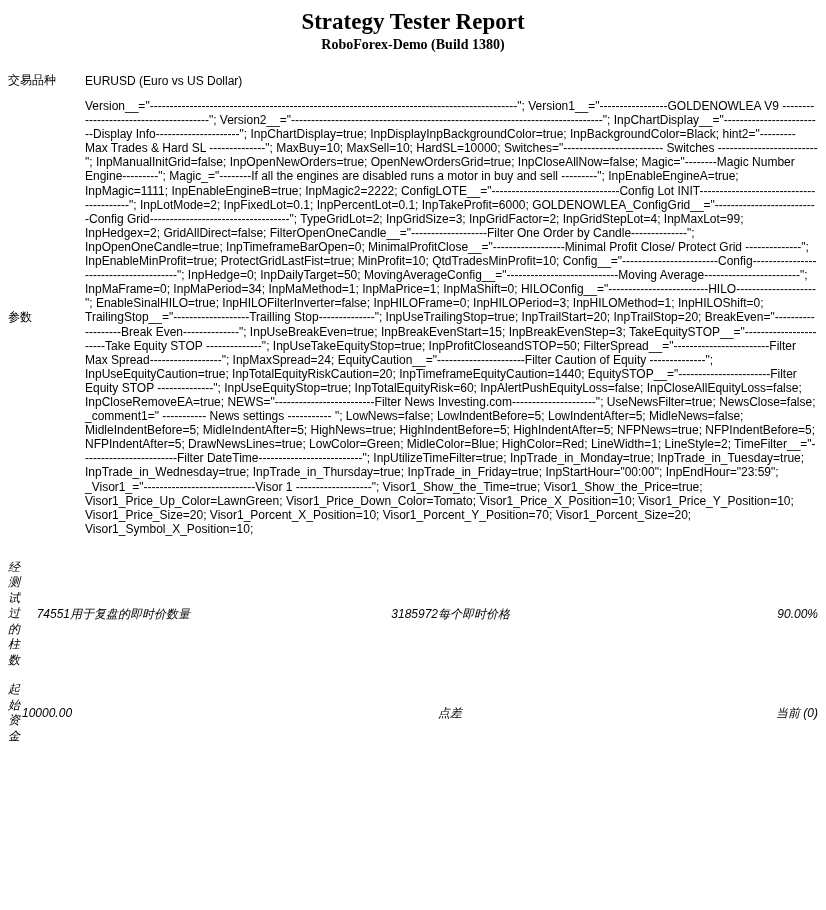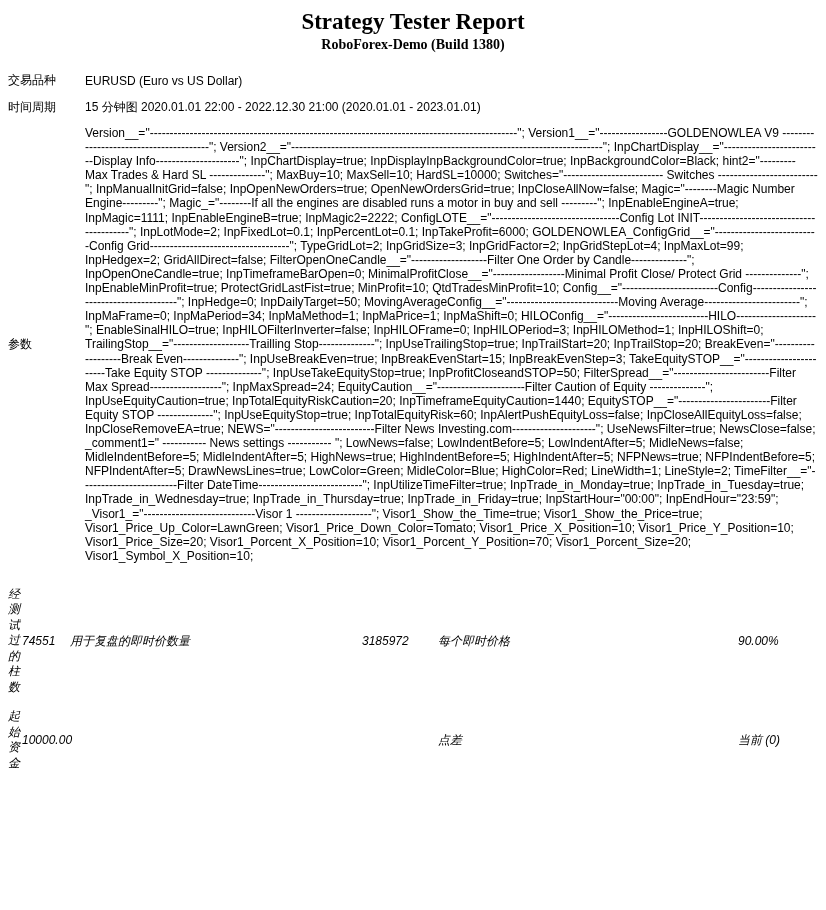--- a/index.html
+++ b/index.html
@@ -33,41 +33,37 @@
   .vlbl {           
     word-break: break-all;
     line-height: 15.5px;
   }
   .c1 { width: 14px; }
   .c2 { width: 48px; }
   .c3 { width: 292px; }
   .c4 { width: 76px; }
   .c5 { width: 300px; }
   .c6 { width: 80px; }
-  .num { }
+  .num { text-align: right; }
   .slbl { padding-left: 6px; margin-left: 48px; }
   .spread-lbl { padding-left: 32px; }
 </style>
 </head>
 <body>
 
 <div class="report-header">
   <h1>Strategy Tester Report</h1>
   <h3>RoboForex-Demo (Build 1380)</h3>
 </div>
 
 <table class="info-table">
   <tbody>
     <tr>
       <td class="lbl">交易品种</td>
       <td>EURUSD (Euro vs US Dollar)</td>
-    </tr>
-    <tr>
-      <td class="lbl">时间周期</td>
-      <td>15 分钟图 2020.01.01 22:00 - 2022.12.30 21:00 (2020.01.01 - 2023.01.01)</td>
     </tr>
     <tr>
       <td class="lbl">参数</td>
       <td class="params-cell">Version__="--------------------------------------------------------------------------------------------"; Version1__="-----------------GOLDENOWLEA V9 ---------------------------------------"; Version2__="------------------------------------------------------------------------------"; InpChartDisplay__="-------------------------Display Info---------------------"; InpChartDisplay=true; InpDisplayInpBackgroundColor=true; InpBackgroundColor=Black; hint2="--------- Max Trades &amp; Hard SL --------------"; MaxBuy=10; MaxSell=10; HardSL=10000; Switches="------------------------- Switches ------------------------- "; InpManualInitGrid=false; InpOpenNewOrders=true; OpenNewOrdersGrid=true; InpCloseAllNow=false; Magic="--------Magic Number Engine---------"; Magic_="--------If all the engines are disabled runs a motor in buy and sell ---------"; InpEnableEngineA=true; InpMagic=1111; InpEnableEngineB=true; InpMagic2=2222; ConfigLOTE__="--------------------------------Config Lot INIT----------------------------------------"; InpLotMode=2; InpFixedLot=0.1; InpPercentLot=0.1; InpTakeProfit=6000; GOLDENOWLEA_ConfigGrid__="--------------------------Config Grid-----------------------------------"; TypeGridLot=2; InpGridSize=3; InpGridFactor=2; InpGridStepLot=4; InpMaxLot=99; InpHedgex=2; GridAllDirect=false; FilterOpenOneCandle__="-------------------Filter One Order by Candle--------------"; InpOpenOneCandle=true; InpTimeframeBarOpen=0; MinimalProfitClose__="------------------Minimal Profit Close/ Protect Grid --------------"; InpEnableMinProfit=true; ProtectGridLastFist=true; MinProfit=10; QtdTradesMinProfit=10; Config__="------------------------Config---------------------------------------"; InpHedge=0; InpDailyTarget=50; MovingAverageConfig__="----------------------------Moving Average------------------------"; InpMaFrame=0; InpMaPeriod=34; InpMaMethod=1; InpMaPrice=1; InpMaShift=0; HILOConfig__="-------------------------HILO--------------------"; EnableSinalHILO=true; InpHILOFilterInverter=false; InpHILOFrame=0; InpHILOPeriod=3; InpHILOMethod=1; InpHILOShift=0; TrailingStop__="-------------------Trailling Stop--------------"; InpUseTrailingStop=true; InpTrailStart=20; InpTrailStop=20; BreakEven="-------------------Break Even--------------"; InpUseBreakEven=true; InpBreakEvenStart=15; InpBreakEvenStep=3; TakeEquitySTOP__="-----------------------Take Equity STOP --------------"; InpUseTakeEquityStop=true; InpProfitCloseandSTOP=50; FilterSpread__="------------------------Filter Max Spread------------------"; InpMaxSpread=24; EquityCaution__="----------------------Filter Caution of Equity --------------"; InpUseEquityCaution=true; InpTotalEquityRiskCaution=20; InpTimeframeEquityCaution=1440; EquitySTOP__="-----------------------Filter Equity STOP --------------"; InpUseEquityStop=true; InpTotalEquityRisk=60; InpAlertPushEquityLoss=false; InpCloseAllEquityLoss=false; InpCloseRemoveEA=true; NEWS="-------------------------Filter News Investing.com---------------------"; UseNewsFilter=true; NewsClose=false; _comment1=" ----------- News settings ----------- "; LowNews=false; LowIndentBefore=5; LowIndentAfter=5; MidleNews=false; MidleIndentBefore=5; MidleIndentAfter=5; HighNews=true; HighIndentBefore=5; HighIndentAfter=5; NFPNews=true; NFPIndentBefore=5; NFPIndentAfter=5; DrawNewsLines=true; LowColor=Green; MidleColor=Blue; HighColor=Red; LineWidth=1; LineStyle=2; TimeFilter__="------------------------Filter DateTime--------------------------"; InpUtilizeTimeFilter=true; InpTrade_in_Monday=true; InpTrade_in_Tuesday=true; InpTrade_in_Wednesday=true; InpTrade_in_Thursday=true; InpTrade_in_Friday=true; InpStartHour="00:00"; InpEndHour="23:59"; _Visor1_="----------------------------Visor 1 -------------------"; Visor1_Show_the_Time=true; Visor1_Show_the_Price=true; Visor1_Price_Up_Color=LawnGreen; Visor1_Price_Down_Color=Tomato; Visor1_Price_X_Position=10; Visor1_Price_Y_Position=10; Visor1_Price_Size=20; Visor1_Porcent_X_Position=10; Visor1_Porcent_Y_Position=70; Visor1_Porcent_Size=20; Visor1_Symbol_X_Position=10;</td>
     </tr>
   </tbody>
 </table>
 
 <table class="stats-table">
   <colgroup>

